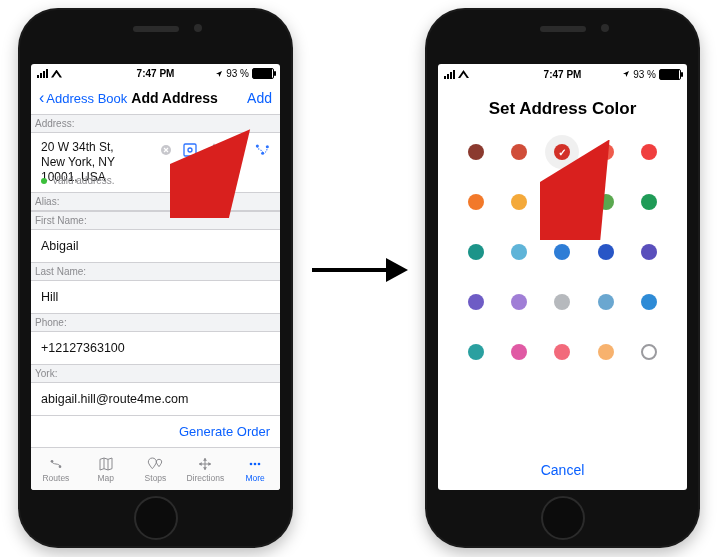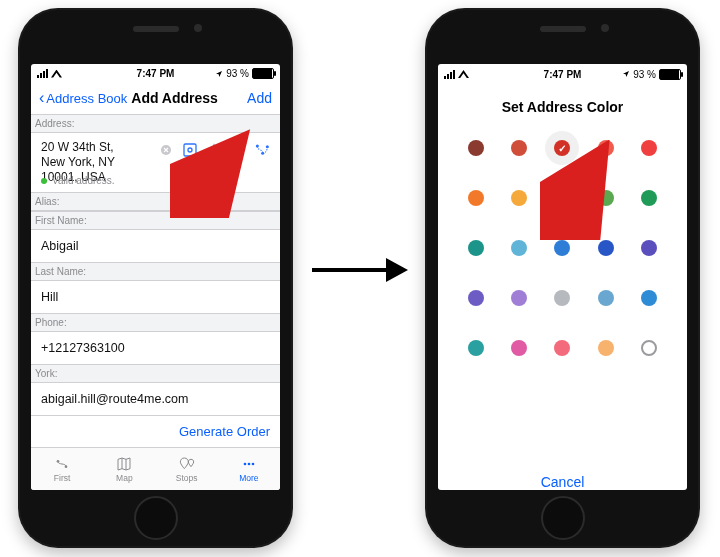--- a/index.html
+++ b/index.html
@@ -63,28 +63,28 @@
 
   .footer-action{color:var(--ios-blue);font-size:13px;text-align:right;padding:8px 10px;border-top:1px solid var(--hairline);background:#fff;}
 
   
   .tabbar{height:44px;border-top:1px solid var(--hairline);display:flex;background:#fafafa;}
   .tab{flex:1;display:flex;flex-direction:column;align-items:center;justify-content:center;font-size:8.5px;color:#8a8a8e;gap:1px;}
   .tab.active{color:var(--ios-blue);}
   .tab svg{width:20px;height:16px;}
 
   
-  .sheet-title{font-size:14px;font-weight:600;text-align:center;padding:16px 0 8px;}
+  .sheet-title{font-size:17px;font-weight:600;text-align:center;padding:16px 0 8px;}
   .color-grid{flex:1;display:grid;grid-template-columns:repeat(5,1fr);grid-auto-rows:50px;padding:0 16px;align-items:center;justify-items:center;}
   .swatch{width:16px;height:16px;border-radius:8px;}
   .swatch.selected{position:relative;}
   .swatch.selected::before{content:"";position:absolute;inset:-9px;border-radius:99px;background:rgba(0,0,0,.06);}
   .swatch.selected::after{content:"✓";position:absolute;inset:0;display:flex;align-items:center;justify-content:center;color:#fff;font-size:10px;font-weight:700;}
   .ring{width:16px;height:16px;border-radius:8px;border:2px solid #9b9b9f;box-sizing:border-box;}
-  .sheet-cancel{color:var(--ios-blue);font-size:14px;text-align:center;padding:12px 0 0;}
+  .sheet-cancel{color:var(--ios-blue);font-size:14px;text-align:center;padding:12px 0 12px;}
 
   
   .big-arrow{position:absolute;left:310px;top:250px;width:100px;height:40px;}
 
   
   .callout-arrow{position:absolute;pointer-events:none;}
 </style>
 </head>
 <body>
 
@@ -194,35 +194,42 @@
         <div class="footer-action">Generate Order</div>
       </div>
 
       <div class="tabbar">
         <div class="tab">
           <svg viewBox="0 0 24 24">
               <circle cx="6" cy="8" r="2" fill="#8a8a8e"></circle>
               <circle cx="18" cy="16" r="2" fill="#8a8a8e"></circle>
               <path d="M6 8c0 6 12 2 12 8" stroke="#8a8a8e" stroke-width="1.5" fill="none"></path>
             </svg>
-          <span>First</span>
+          <span>Routes</span>
         </div>
         <div class="tab">
           <svg viewBox="0 0 24 24">
               <path d="M3 5l6-2 6 2 6-2v16l-6 2-6-2-6 2z" fill="none" stroke="#8a8a8e" stroke-width="1.5"></path>
               <path d="M9 3v16M15 5v16" stroke="#8a8a8e" stroke-width="1.5"></path>
             </svg>
           <span>Map</span>
         </div>
         <div class="tab">
           <svg viewBox="0 0 24 24">
               <path d="M8 3c4 0 6 3 6 6s-6 10-6 10S2 12 2 9s2-6 6-6z" fill="none" stroke="#8a8a8e" stroke-width="1.5"></path>
               <path d="M18 5c3 0 4 2 4 4s-4 7-4 7-4-5-4-7 1-4 4-4z" fill="none" stroke="#8a8a8e" stroke-width="1.5"></path>
             </svg>
           <span>Stops</span>
+        </div>
+        <div class="tab">
+          <svg viewBox="0 0 24 24">
+              <path d="M12 3v18M3 12h18" stroke="#8a8a8e" stroke-width="1.5"></path>
+              <path d="M12 3l-3 4h6zM12 21l-3-4h6zM3 12l4-3v6zM21 12l-4-3v6z" fill="#8a8a8e"></path>
+            </svg>
+          <span>Directions</span>
         </div>
         <div class="tab active">
           <svg viewBox="0 0 24 24">
               <circle cx="6" cy="12" r="2" fill="#0a60ff"></circle>
               <circle cx="12" cy="12" r="2" fill="#0a60ff"></circle>
               <circle cx="18" cy="12" r="2" fill="#0a60ff"></circle>
             </svg>
           <span>More</span>
         </div>
       </div>

